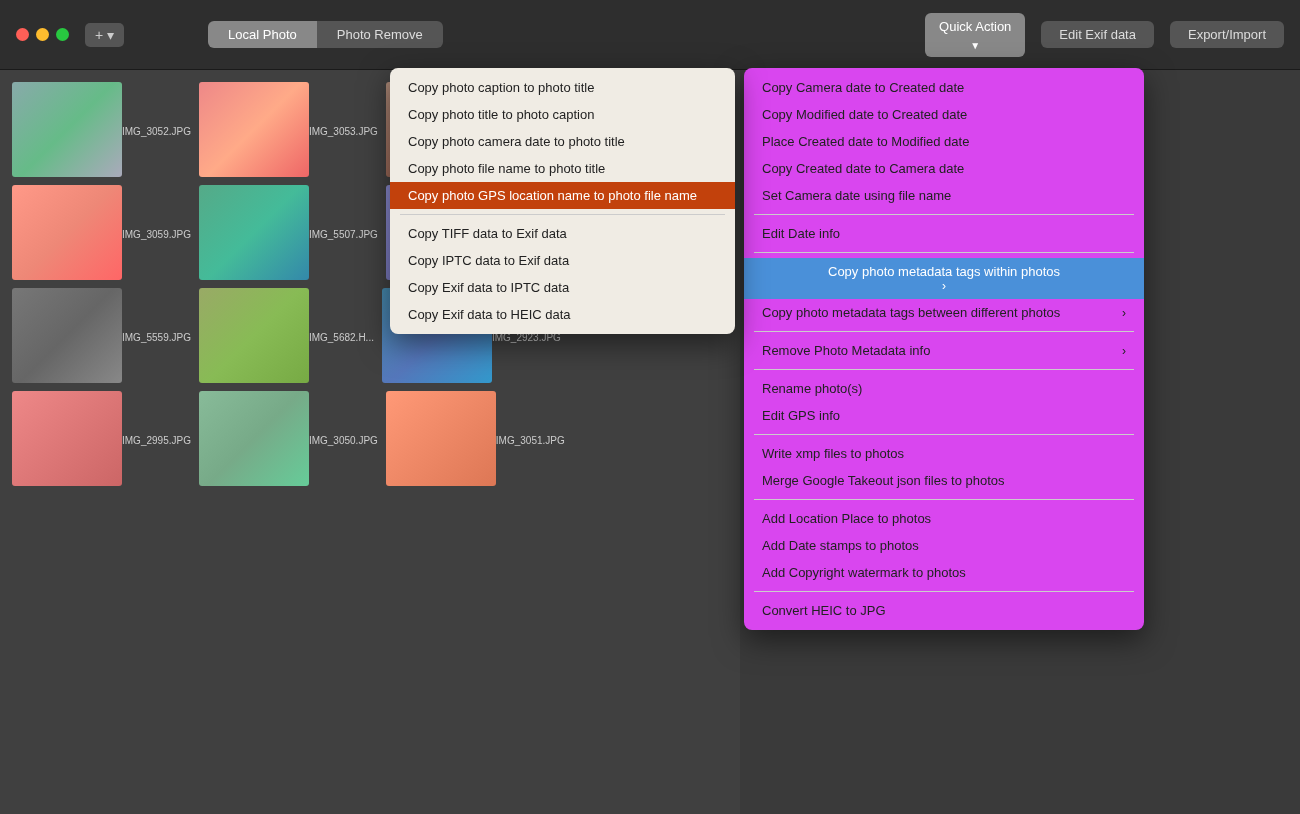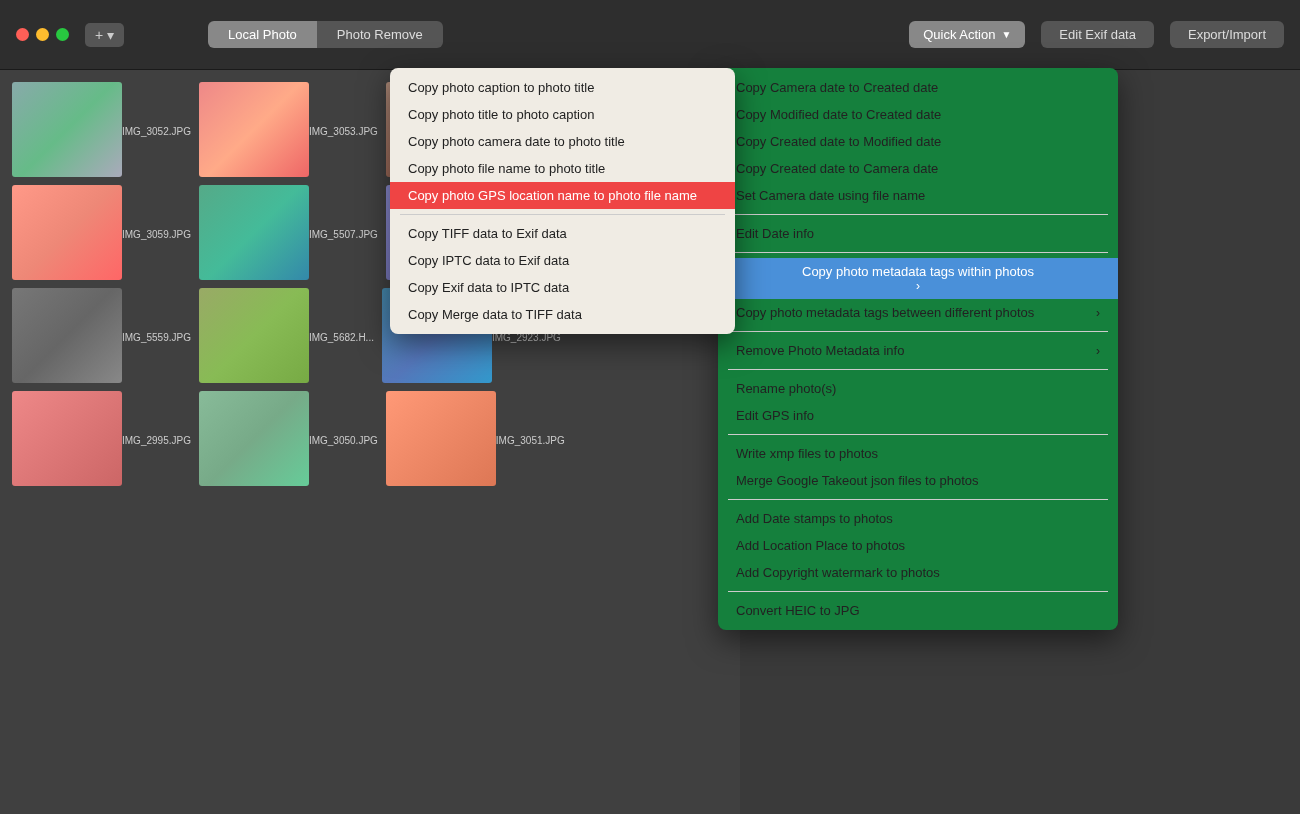--- a/index.html
+++ b/index.html
@@ -77,20 +77,21 @@
       background: #888;
       color: #fff;
       border: none;
       border-radius: 6px;
       padding: 6px 14px;
       font-size: 13px;
       cursor: pointer;
       display: flex;
       align-items: center;
       gap: 6px;
+      flex-direction: column;
     }
     .dropdown-arrow {
       font-size: 10px;
     }
 
     .edit-exif-btn, .export-import-btn {
       background: #555;
       color: #ddd;
       border: none;
       border-radius: 6px;
@@ -166,23 +167,23 @@
       padding: 4px 10px;
       font-size: 12px;
       cursor: pointer;
       margin-left: 6px;
     }
 
     
     .quick-action-menu {
       position: absolute;
       top: 68px;
-      left: 718px;
+      left: 744px;
       width: 400px;
-      background: #15803d;
+      background: #d946ef;
       border-radius: 8px;
       box-shadow: 0 10px 30px rgba(0,0,0,0.5);
       z-index: 100;
       padding: 6px 0;
       color: #222;
     }
 
     .menu-item {
       padding: 6px 18px;
       cursor: pointer;
@@ -217,21 +218,21 @@
       border-radius: 8px;
       box-shadow: 0 10px 30px rgba(0,0,0,0.5);
       z-index: 101;
       padding: 6px 0;
       color: #222;
     }
     .sub-menu .menu-item {
       font-size: 13px;
     }
     .sub-menu .menu-item.highlighted-blue {
-      background: #ef4444;
+      background: #c2410c;
       color: white;
       border-radius: 0;
     }
 
     
     .thumb-1 { background: linear-gradient(135deg, #8aa, #6b8, #aab); }
     .thumb-2 { background: linear-gradient(135deg, #e88, #fa8, #e66); }
     .thumb-3 { background: linear-gradient(135deg, #a87, #965, #876); }
     .thumb-4 { background: linear-gradient(135deg, #f98, #e87, #f66); }
     .thumb-5 { background: linear-gradient(135deg, #5a8, #4b9, #38a); }
@@ -338,21 +339,21 @@
 </div>
 
 <div class="quick-action-menu" id="qa-menu">
 <div class="menu-item">
       <span>Copy Camera date to Created date</span>
     </div>
     <div class="menu-item">
       <span>Copy Modified date to Created date</span>
     </div>
     <div class="menu-item">
-      <span>Copy Created date to Modified date</span>
+      <span>Place Created date to Modified date</span>
     </div>
     <div class="menu-item">
       <span>Copy Created date to Camera date</span>
     </div>
     <div class="menu-item">
       <span>Set Camera date using file name</span>
     </div>
     <div class="menu-divider"></div>
     <div class="menu-item">
       <span>Edit Date info</span>
@@ -380,24 +381,24 @@
     </div>
     <div class="menu-divider"></div>
     <div class="menu-item">
       <span>Write xmp files to photos</span>
     </div>
     <div class="menu-item">
       <span>Merge Google Takeout json files to photos</span>
     </div>
     <div class="menu-divider"></div>
     <div class="menu-item">
+      <span>Add Location Place to photos</span>
+    </div>
+    <div class="menu-item">
       <span>Add Date stamps to photos</span>
-    </div>
-    <div class="menu-item">
-      <span>Add Location Place to photos</span>
     </div>
     <div class="menu-item">
       <span>Add Copyright watermark to photos</span>
     </div>
     <div class="menu-divider"></div>
     <div class="menu-item">
       <span>Convert HEIC to JPG</span>
     </div>
   </div>
 
@@ -421,15 +422,15 @@
     <div class="menu-item">
       <span>Copy TIFF data to Exif data</span>
     </div>
     <div class="menu-item">
       <span>Copy IPTC data to Exif data</span>
     </div>
     <div class="menu-item">
       <span>Copy Exif data to IPTC data</span>
     </div>
     <div class="menu-item">
-      <span>Copy Merge data to TIFF data</span>
+      <span>Copy Exif data to HEIC data</span>
     </div>
   </div>
 
 </body></html>

